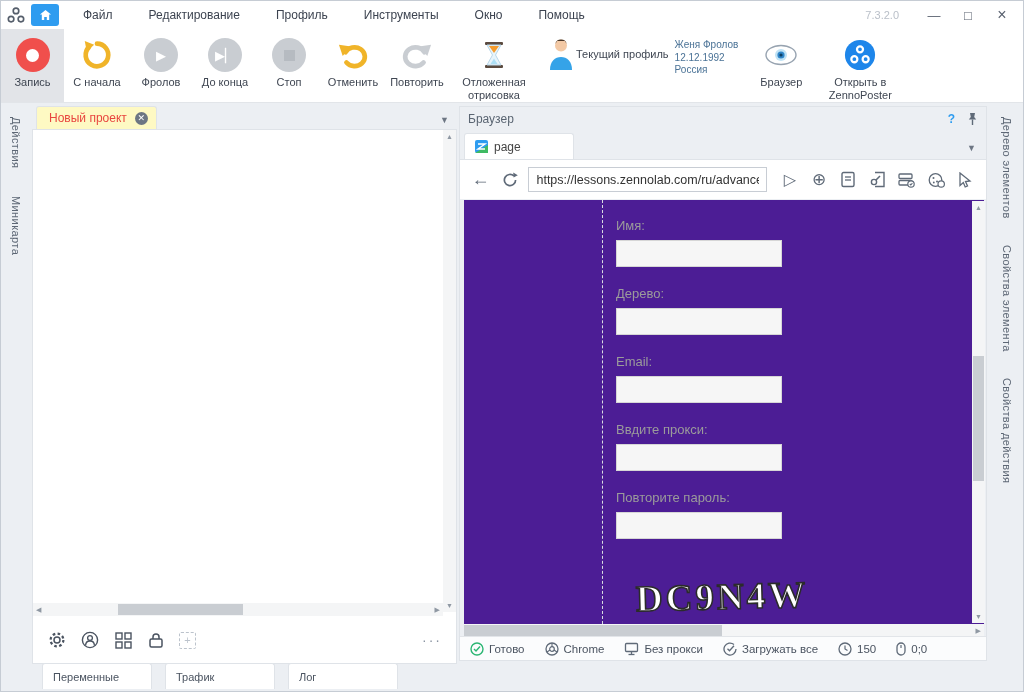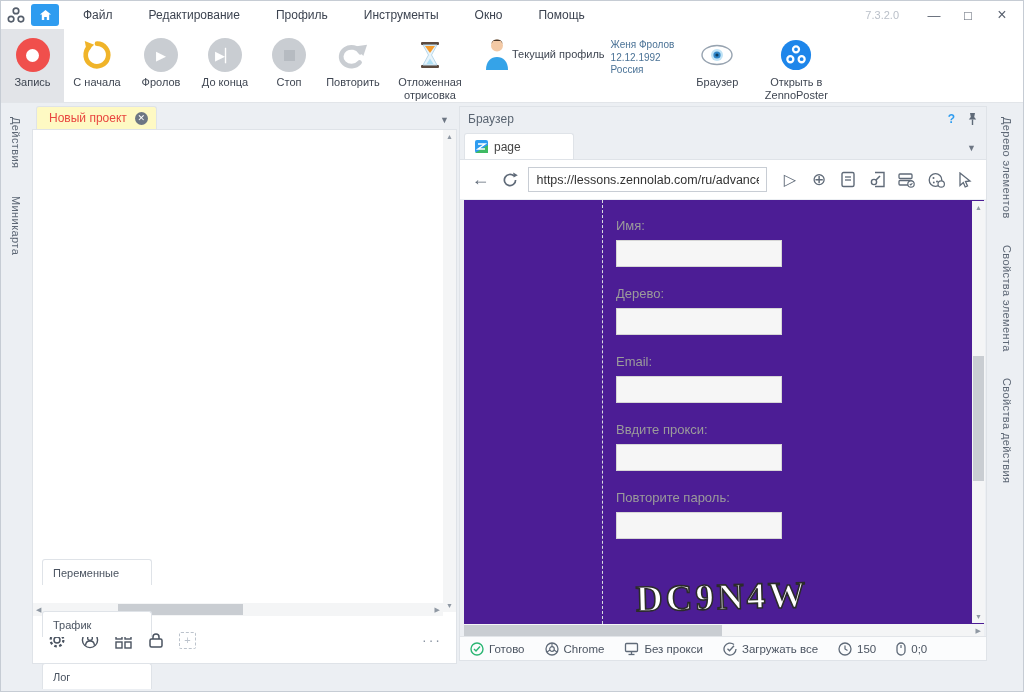--- a/index.html
+++ b/index.html
@@ -48,21 +48,21 @@
   .pv-scroll .arr { position:absolute; left:0; width:13px; font-size:7px; color:#8f98a3; text-align:center; }
   .ph-scroll { position:absolute; left:1px; bottom:48px; height:13px; width:410px; background:#f4f5f6; display:flex; align-items:center; }
   .ph-thumb { position:absolute; left:85px; top:1px; width:125px; height:11px; background:#c9cdd2; }
   .ph-arr { position:absolute; font-size:7px; color:#8f98a3; top:3px; }
   .picons { position:absolute; left:0; bottom:0; width:425px; height:47px; background:#fff; border:1px solid #dfe3e8; border-top:none; display:flex; align-items:center; gap:13px; padding:0 14px; }
   .picon { display:flex; align-items:center; justify-content:center; width:20px; height:20px; }
   .add-box { width:17px; height:17px; border:1px dashed #bcc3cc; border-radius:2px; color:#bcc3cc; font-size:11px; display:flex; align-items:center; justify-content:center; }
   .dots { margin-left:auto; color:#8a94a2; font-size:14px; letter-spacing:2px; }
 
   
-  .bottom-tabs { position:absolute; left:31px; bottom:2px; display:flex; gap:26px; padding-left:10px;flex-direction:column; }
+  .bottom-tabs { position:absolute; left:31px; bottom:2px; display:flex; gap:13px; padding-left:10px; }
   .btab { font-size:11px; color:#4a5360; padding:4px 2px; }
 
   
   .browser { position:absolute; left:458px; top:105px; width:528px; height:555px; background:#eceff3; border:1px solid #dfe3e8; }
   .bheader { height:24px; display:flex; align-items:center; padding:0 8px; }
   .bheader-title { font-size:12px; color:#5a6572; }
   .bheader-right { margin-left:auto; display:flex; align-items:center; gap:12px; }
   .bhelp { color:#2e9cf0; font-size:12px; font-weight:bold; }
   .btab-row { height:28px; display:flex; align-items:flex-end; padding-left:4px; position:relative; }
   .btab { background:#fff; border:1px solid #dfe3e8; border-bottom:none; border-radius:3px 3px 0 0; height:26px; min-width:110px; padding:0 10px; display:flex; align-items:center; gap:6px; }
@@ -154,20 +154,29 @@
     <div class="tool" style="margin-left:6px;">
       <div class="ic">
           <div class="circ gray">
             <div style="width:11px;height:11px;background:#b6bbc1;"></div>
           </div>
         </div>
       <div class="lbl">Стоп</div>
     </div>
     <div class="tool" style="margin-left:6px;">
       <div class="ic">
+        <svg width="32" height="30" viewBox="0 0 34 32">
+          <path d="M9 13 a11 10 0 1 1 1 11" fill="none" stroke="#f0b429" stroke-width="5" stroke-linecap="round"></path>
+          <polygon points="2,5 15,7 6,17" fill="#f0b429"></polygon>
+        </svg>
+      </div>
+      <div class="lbl">Отменить</div>
+    </div>
+    <div class="tool" style="margin-left:6px;">
+      <div class="ic">
         <svg width="32" height="30" viewBox="0 0 34 32" style="transform:scaleX(-1);">
           <path d="M9 13 a11 10 0 1 1 1 11" fill="none" stroke="#c9cdd2" stroke-width="5" stroke-linecap="round"></path>
           <polygon points="2,5 15,7 6,17" fill="#c9cdd2"></polygon>
         </svg>
       </div>
       <div class="lbl">Повторить</div>
     </div>
     <div class="tool" style="margin-left:6px; max-width:84px;">
       <div class="ic">
         <svg width="26" height="30" viewBox="0 0 26 30">

